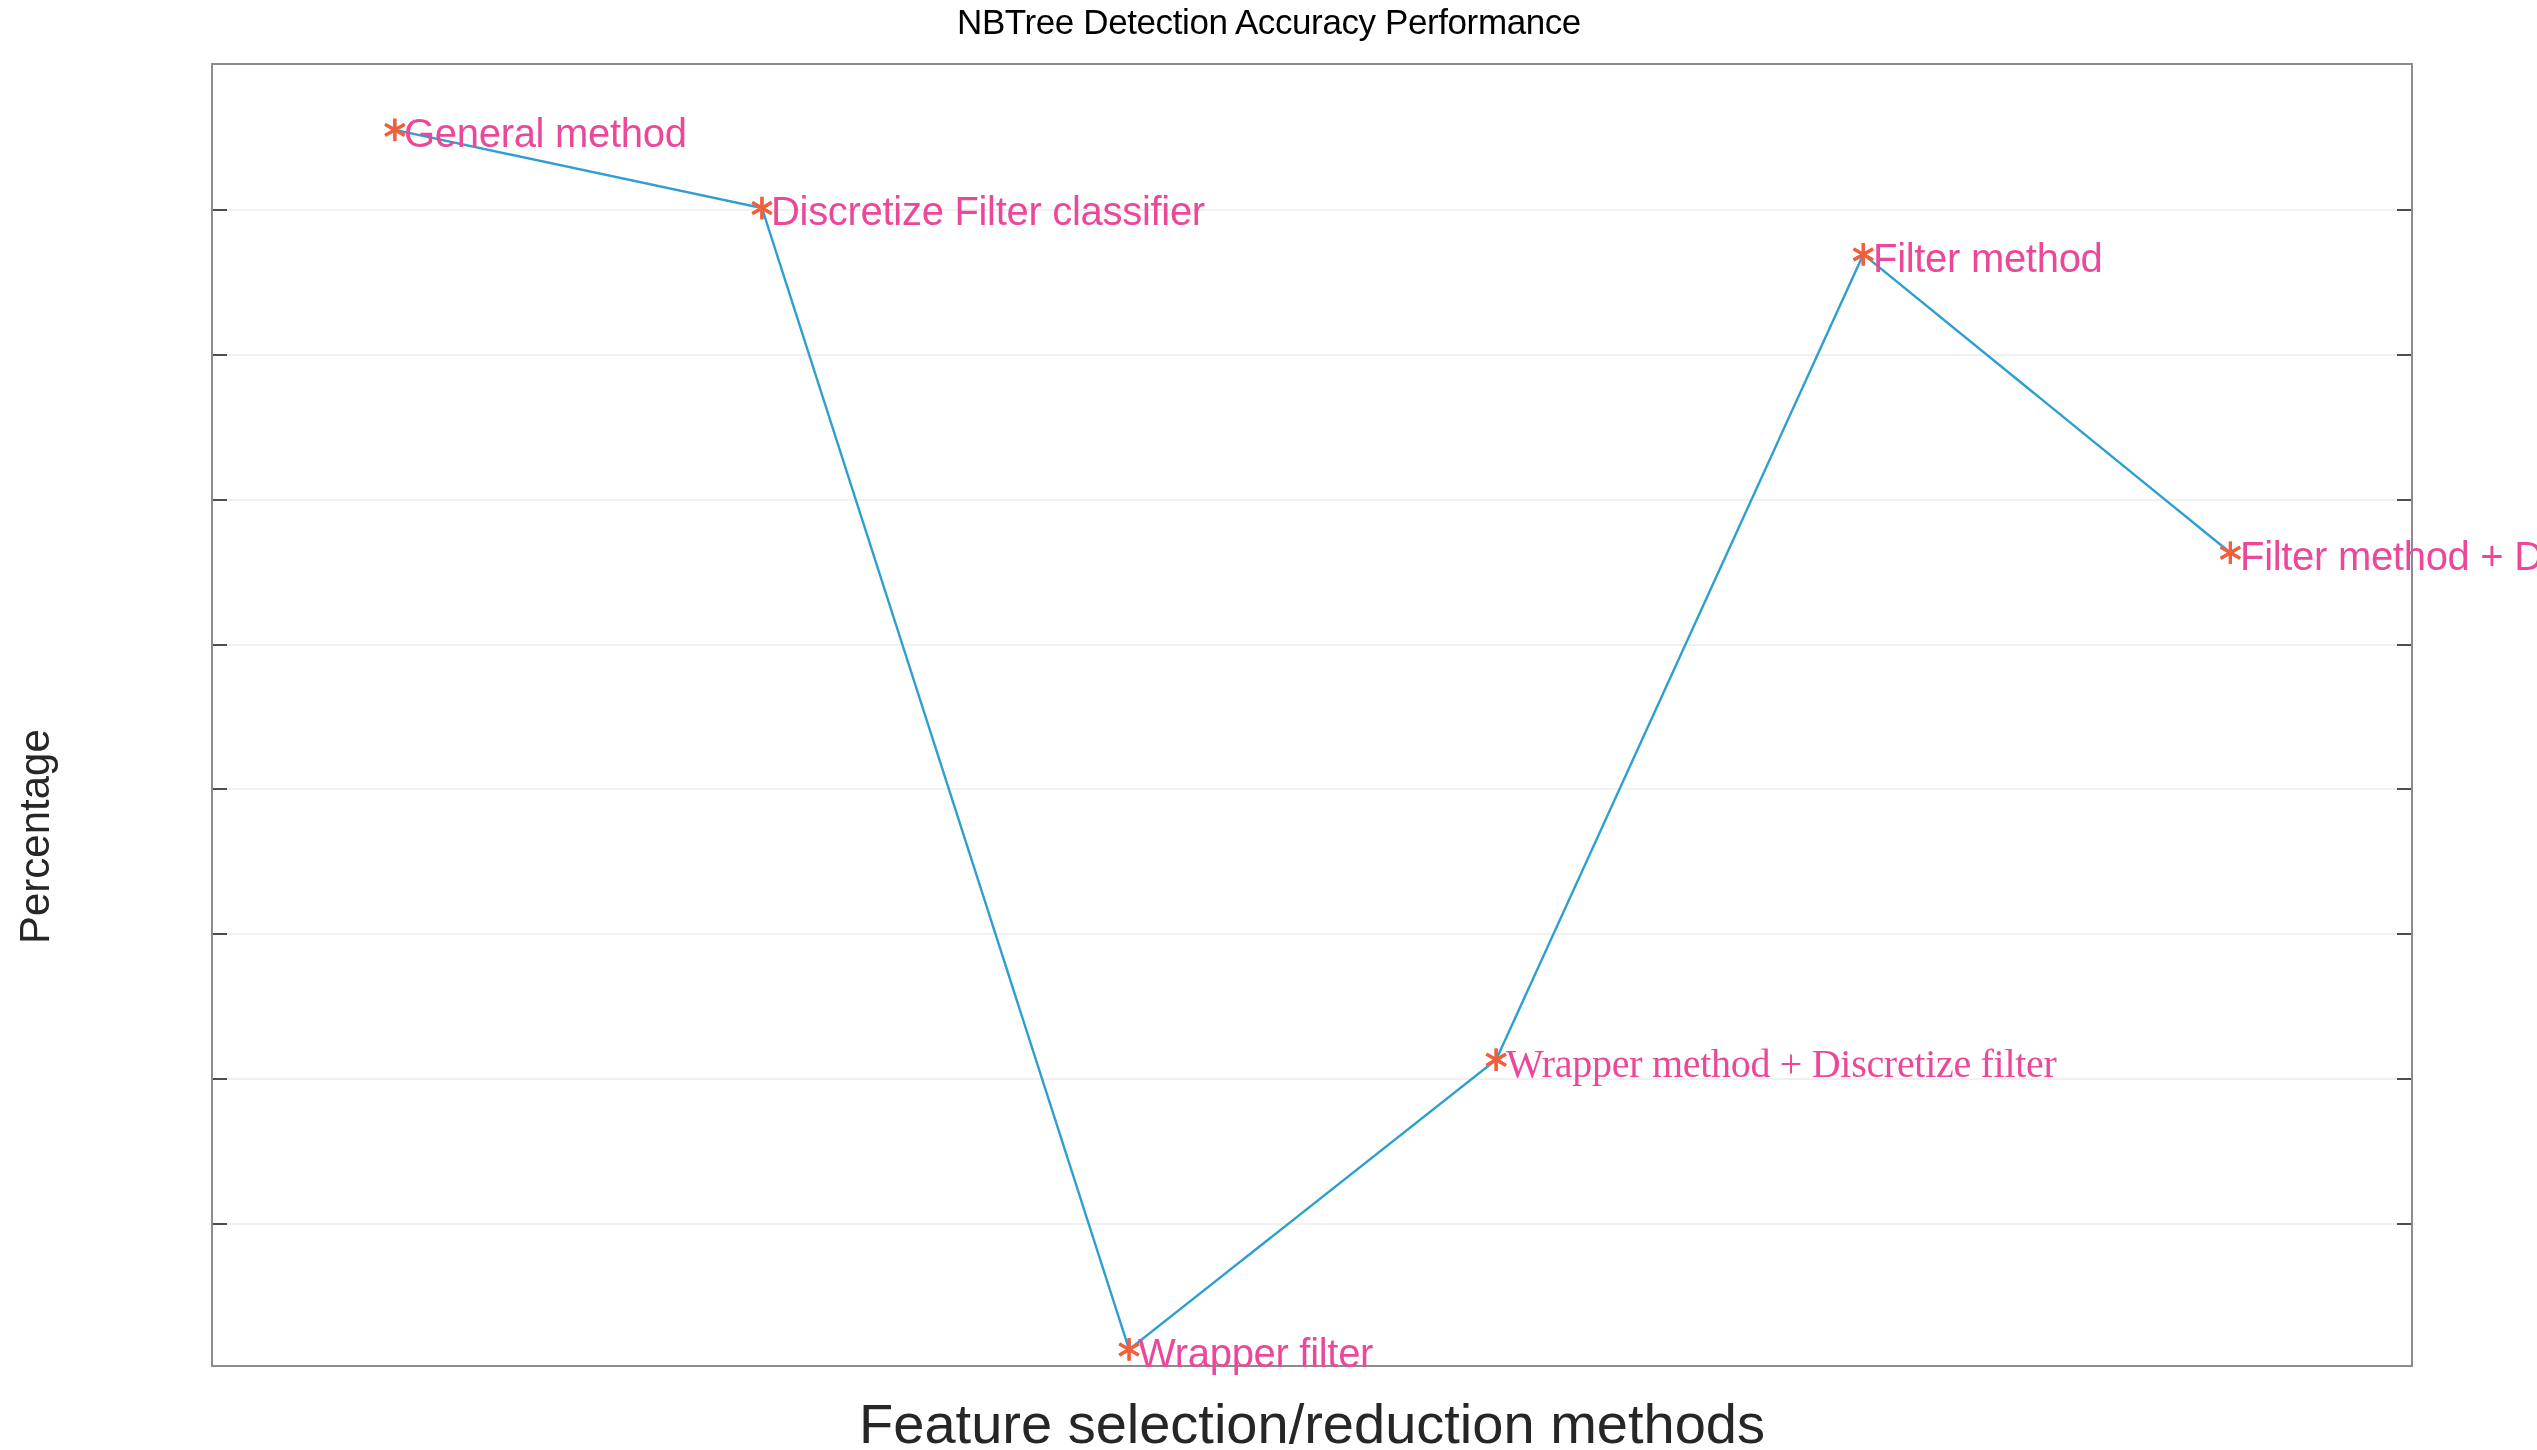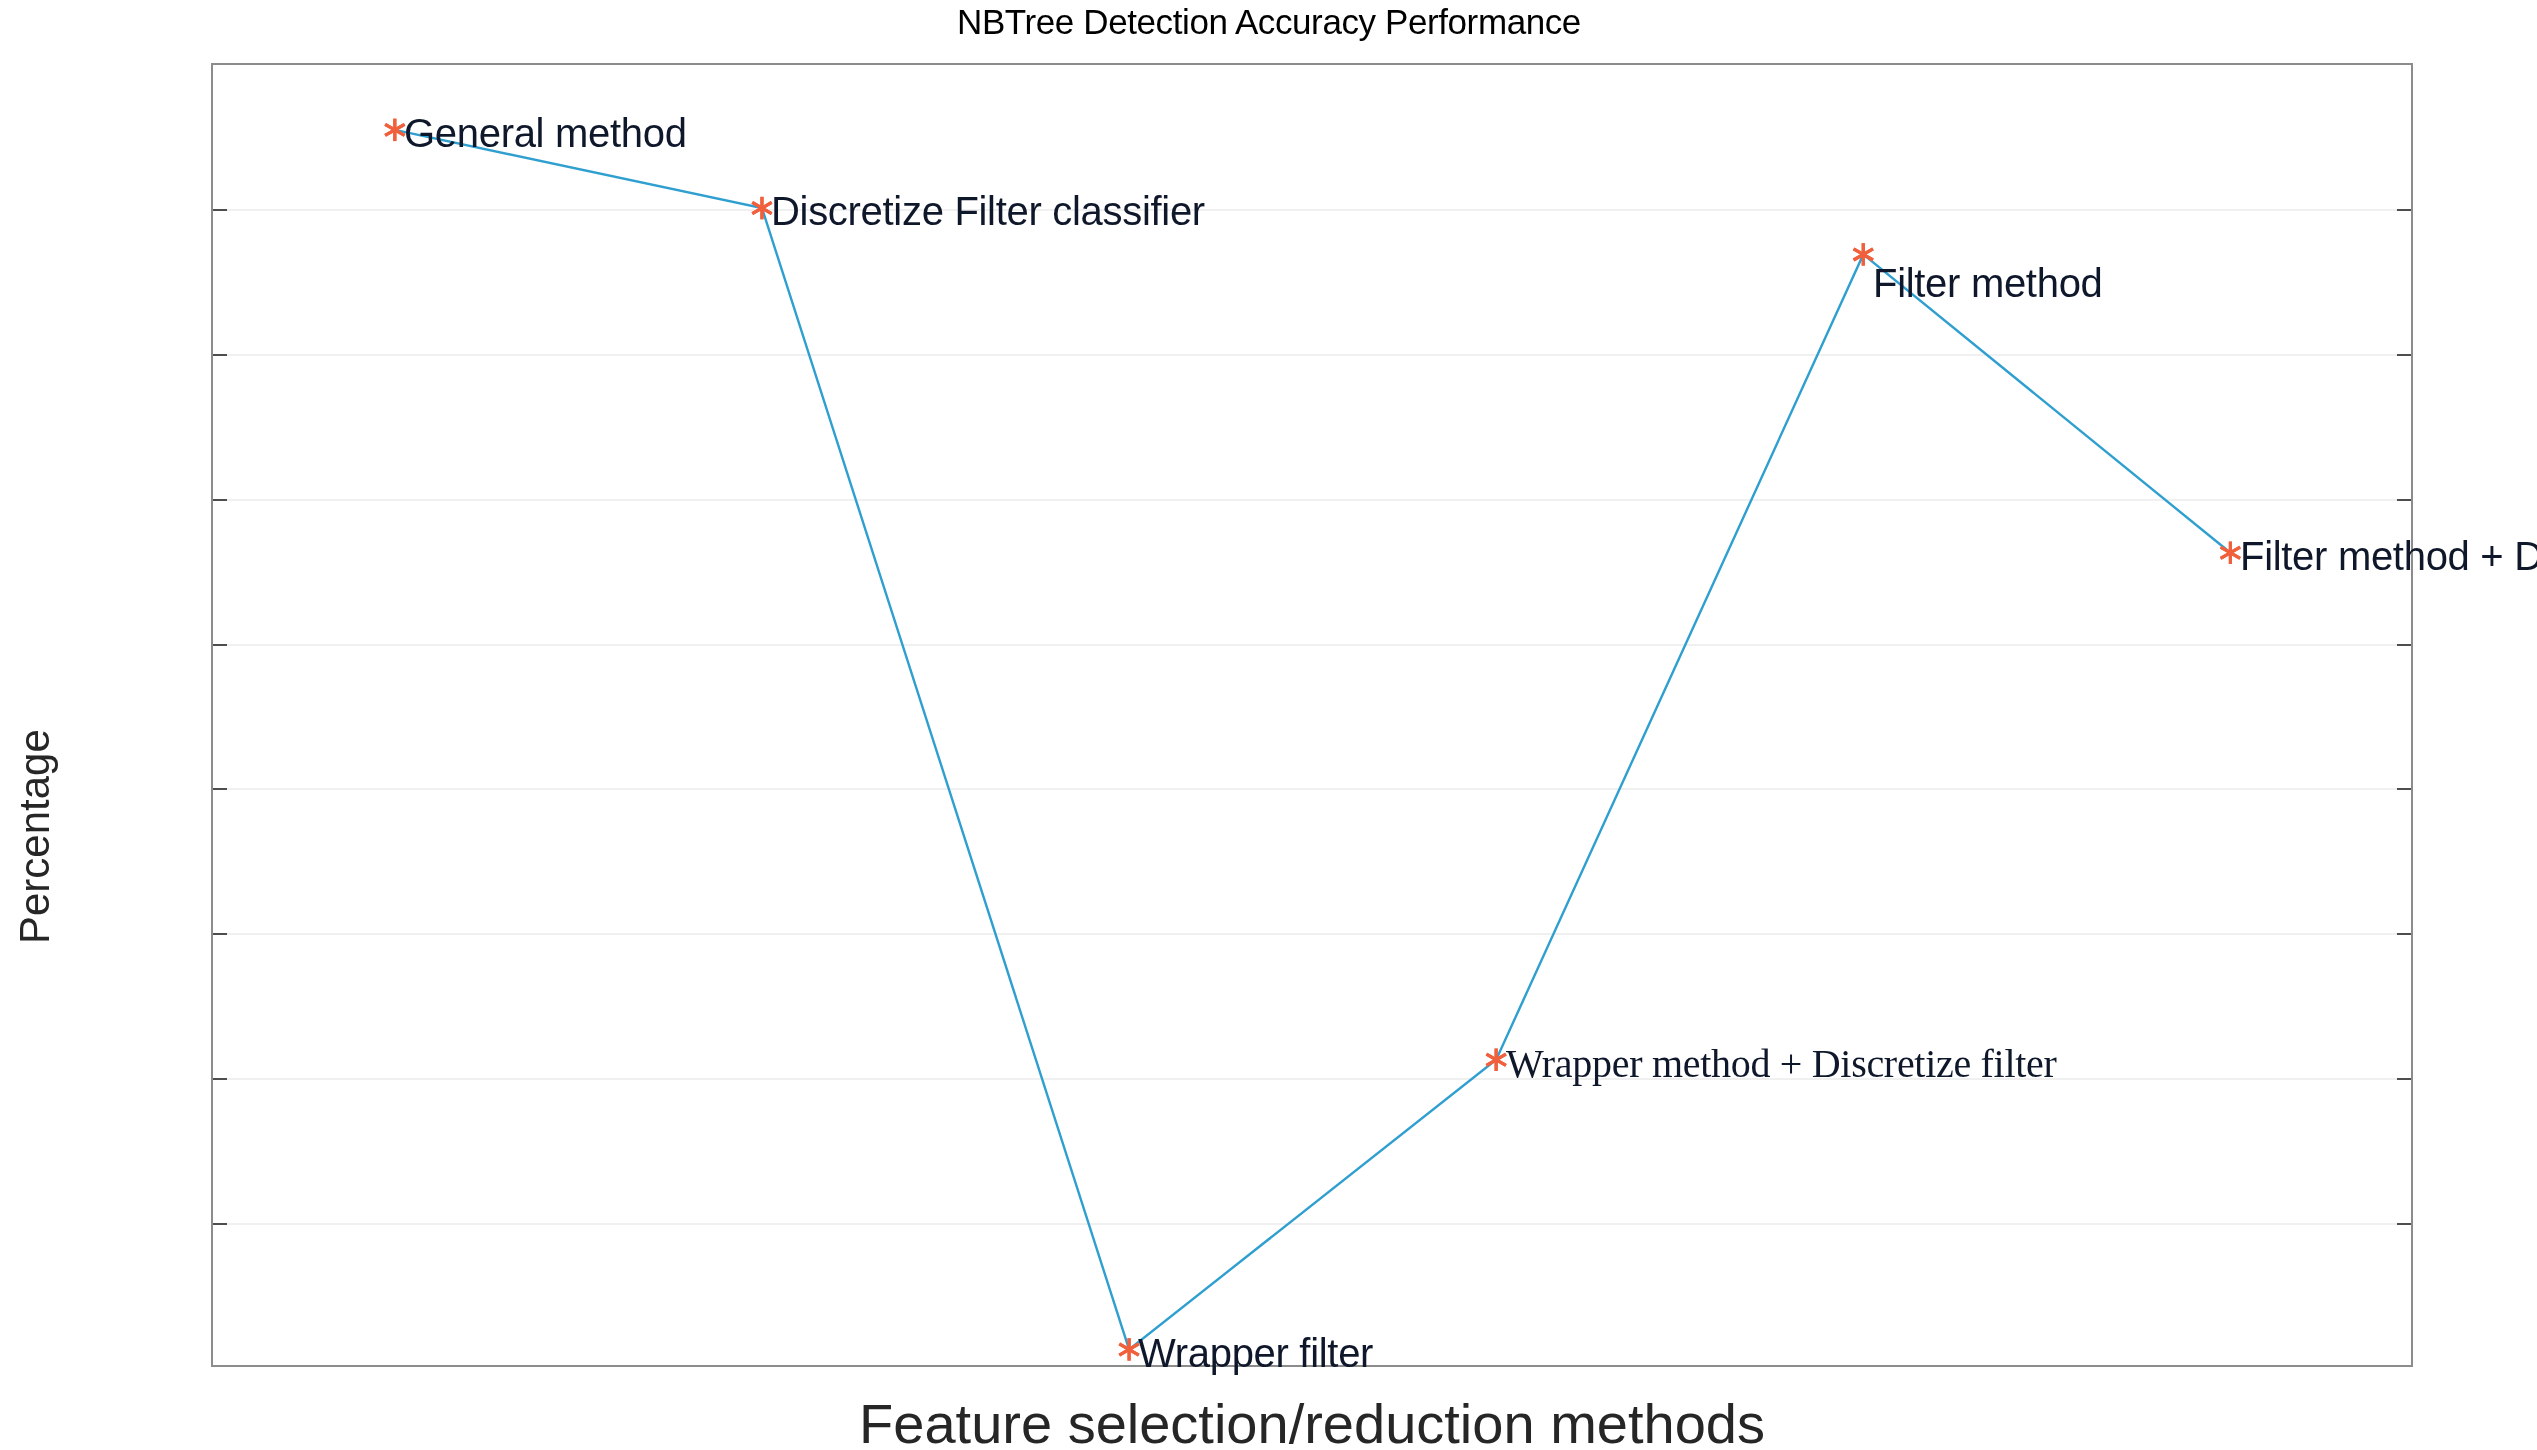--- a/index.html
+++ b/index.html
@@ -87,21 +87,21 @@
     left: 0;
     top: 0;
     width: 2538px;
     height: 1450px;
     overflow: visible;
     pointer-events: none;
   }
   .point-label {
     position: absolute;
     font-size: 40px;
-    color: #0f172a;
+    color: #ec4899;
     white-space: nowrap;
     transform: translateY(-50%);
     letter-spacing: -0.3px;
   }
 </style>
 </head>
 <body>
 
 <div id="figure">
 
@@ -196,18 +196,18 @@
           <line x1="2774.5" y1="683.8" x2="2798.8" y2="697.8" stroke="#f0603c" stroke-width="4"></line>
         </g>
       </g>
   </svg>
 
   <div id="point-labels">
       <div class="point-label" style="left: 404px; top: 133px;">General method</div>
       <div class="point-label" style="left: 771px; top: 211px;">Discretize Filter classifier</div>
       <div class="point-label" style="left: 1138px; top: 1353px;">Wrapper filter</div>
       <div class="point-label" style="left: 1506px; top: 1063px; font-family: Liberation Serif, serif;">Wrapper method + Discretize filter</div>
-      <div class="point-label" style="left: 1873px; top: 258px; margin-top: 25px;">Filter method</div>
+      <div class="point-label" style="left: 1873px; top: 258px;">Filter method</div>
       <div class="point-label" style="left: 2240px; top: 556px;">Filter method + Discretize filter</div>
     </div>
 
 </div>
 
 
 </body></html>

